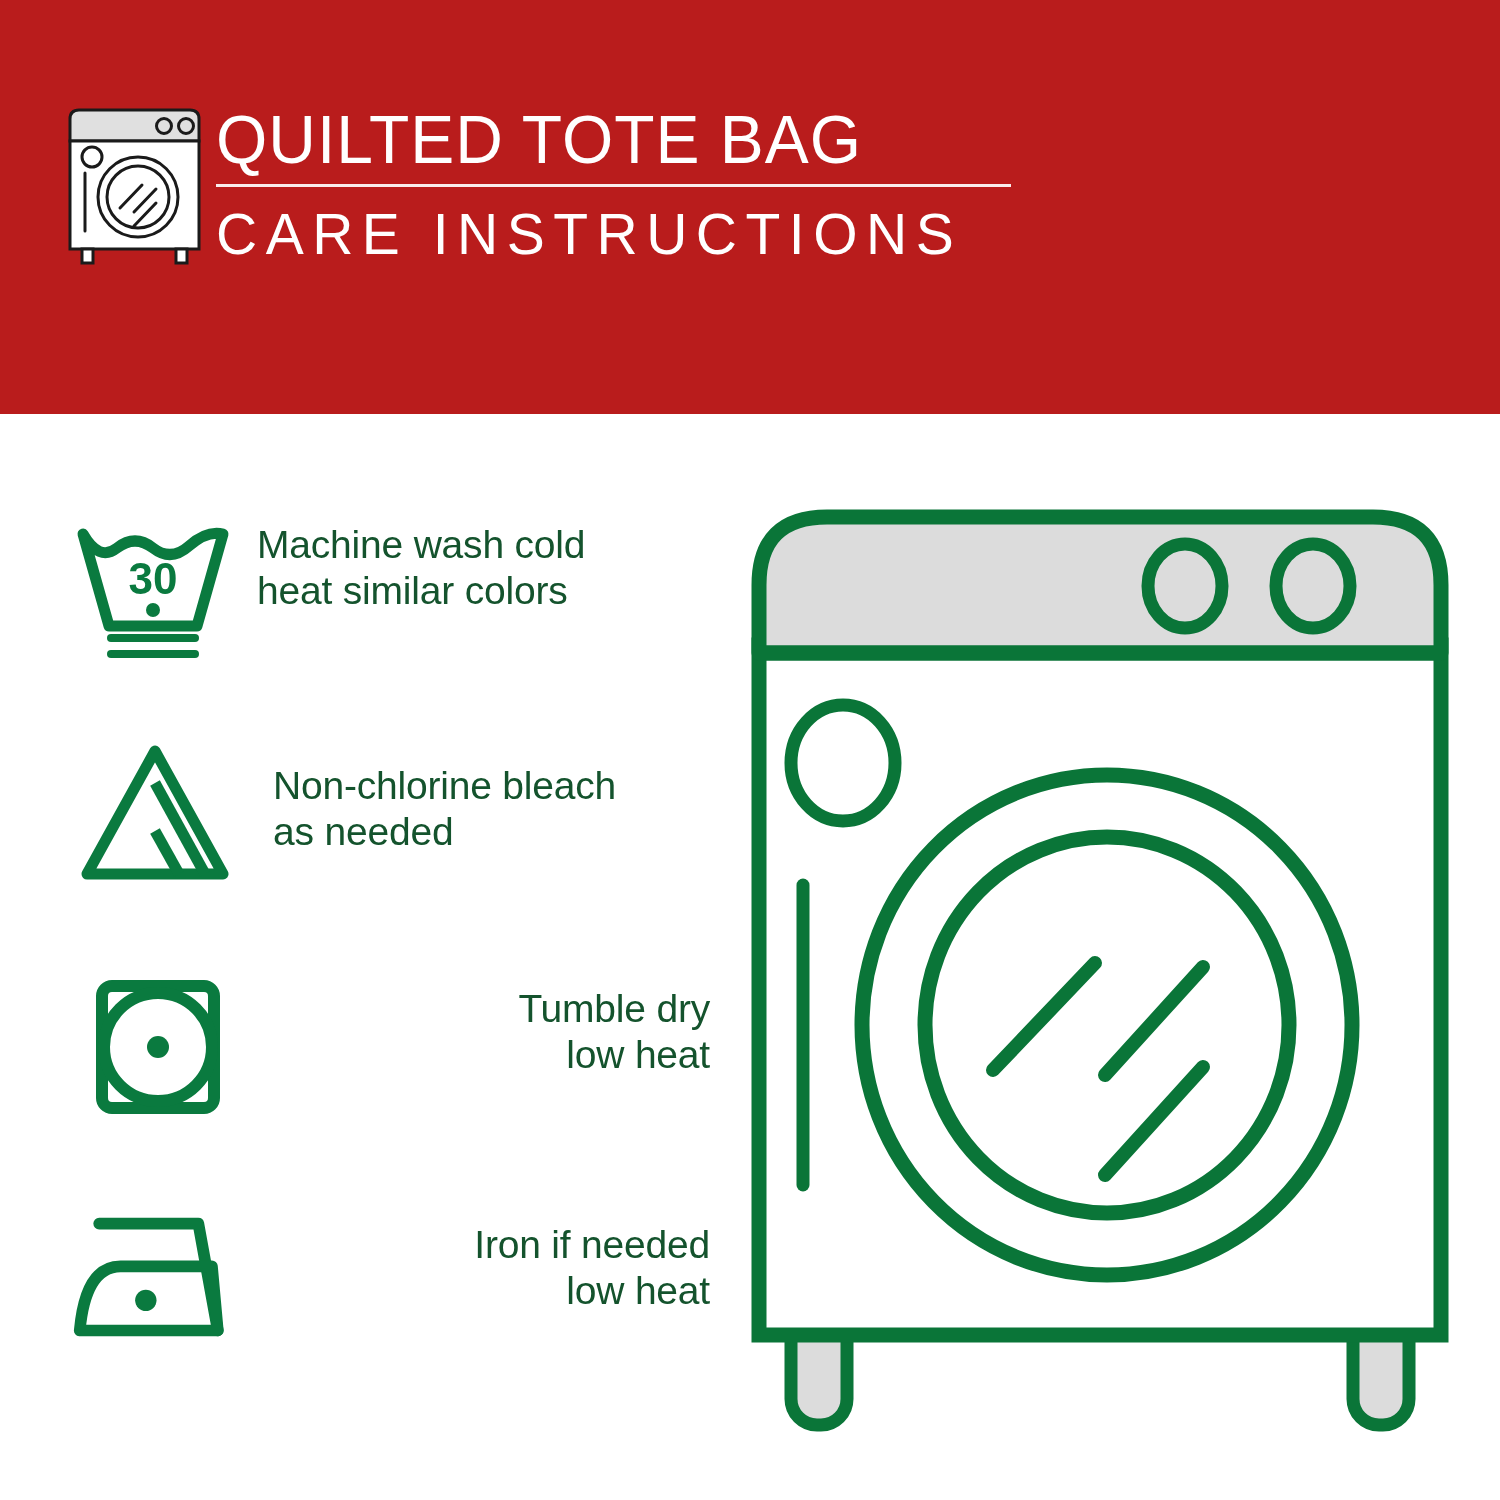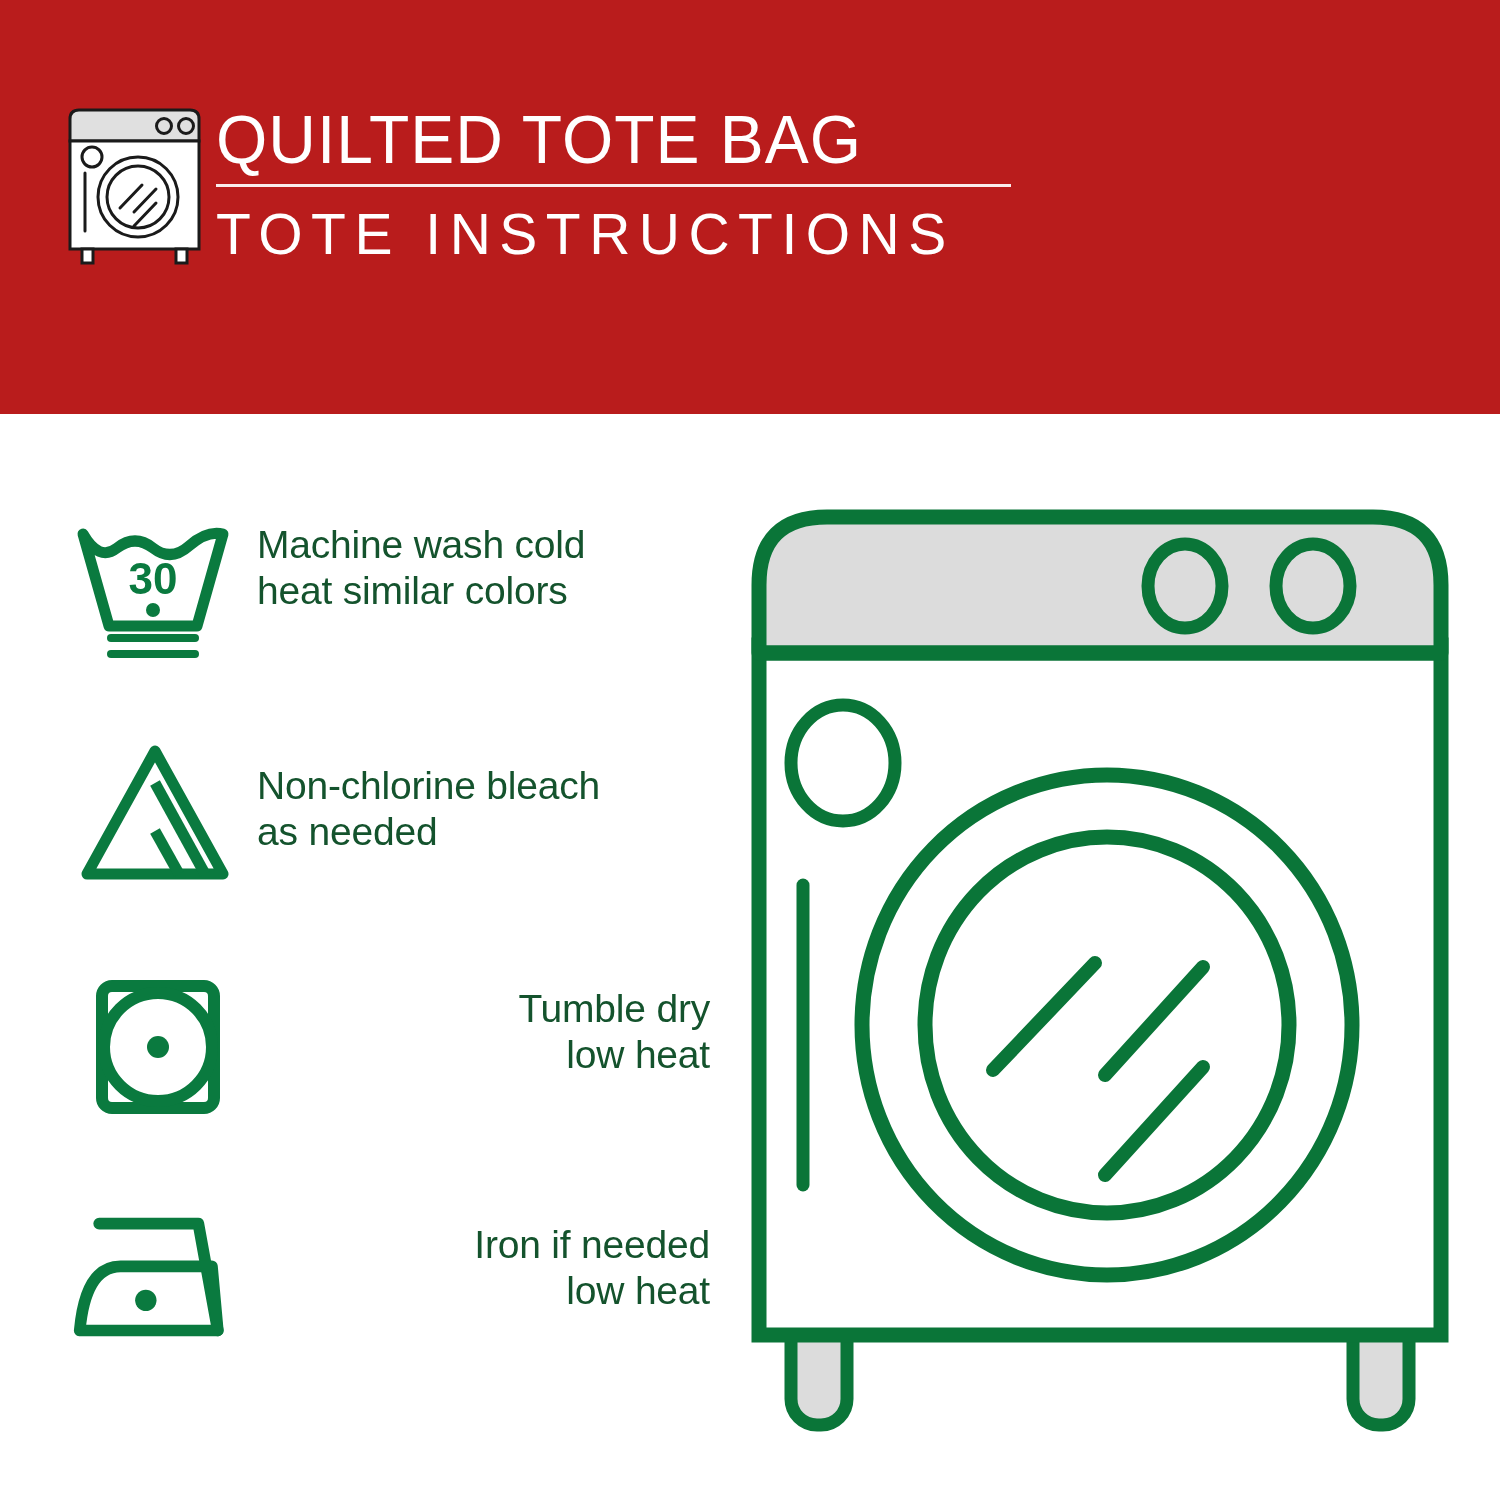--- a/index.html
+++ b/index.html
@@ -101,21 +101,21 @@
     font-size: 39px;
     font-weight: 400;
     line-height: 46px;
     letter-spacing: -0.2px;
   }
   .instruction-text .ln { display: block; }
 
   
   #row-wash  { height: 215px; }
   #row-wash .instruction-text  { padding-top: 22px; }
-  #row-bleach { height: 235px; }
+  #row-bleach { height: 235px; gap: 16px; }
   #row-bleach .instruction-icon { padding-top: 26px; }
   #row-bleach .instruction-text { padding-top: 48px; }
   #row-dry { height: 230px; }
   #row-dry .instruction-icon { padding-top: 22px; }
   #row-dry .instruction-text { padding-top: 36px; text-align: right; }
   #row-iron .instruction-icon { padding-top: 28px; }
   #row-iron .instruction-text { padding-top: 42px; text-align: right; }
 
   
   #machine-illustration {
@@ -155,21 +155,21 @@
         <line x1="72" y1="119" x2="94" y2="96" stroke="#1a1a1a" stroke-width="3" stroke-linecap="round"></line>
 
         <rect x="20" y="142" width="11" height="14" fill="#ffffff" stroke="#1a1a1a" stroke-width="3"></rect>
         <rect x="114" y="142" width="11" height="14" fill="#ffffff" stroke="#1a1a1a" stroke-width="3"></rect>
       </svg>
     </div>
 
     <div id="header-text">
       <div id="title-main">QUILTED TOTE BAG</div>
       <div id="title-rule"></div>
-      <div id="title-sub">TOTE INSTRUCTIONS</div>
+      <div id="title-sub">CARE INSTRUCTIONS</div>
     </div>
 
   </div>
 
   <div id="instructions">
 
     <div class="instruction-row" id="row-wash">
       <div class="instruction-icon">
         <svg viewBox="0 0 170 140" width="170" height="140" aria-hidden="true">
 

